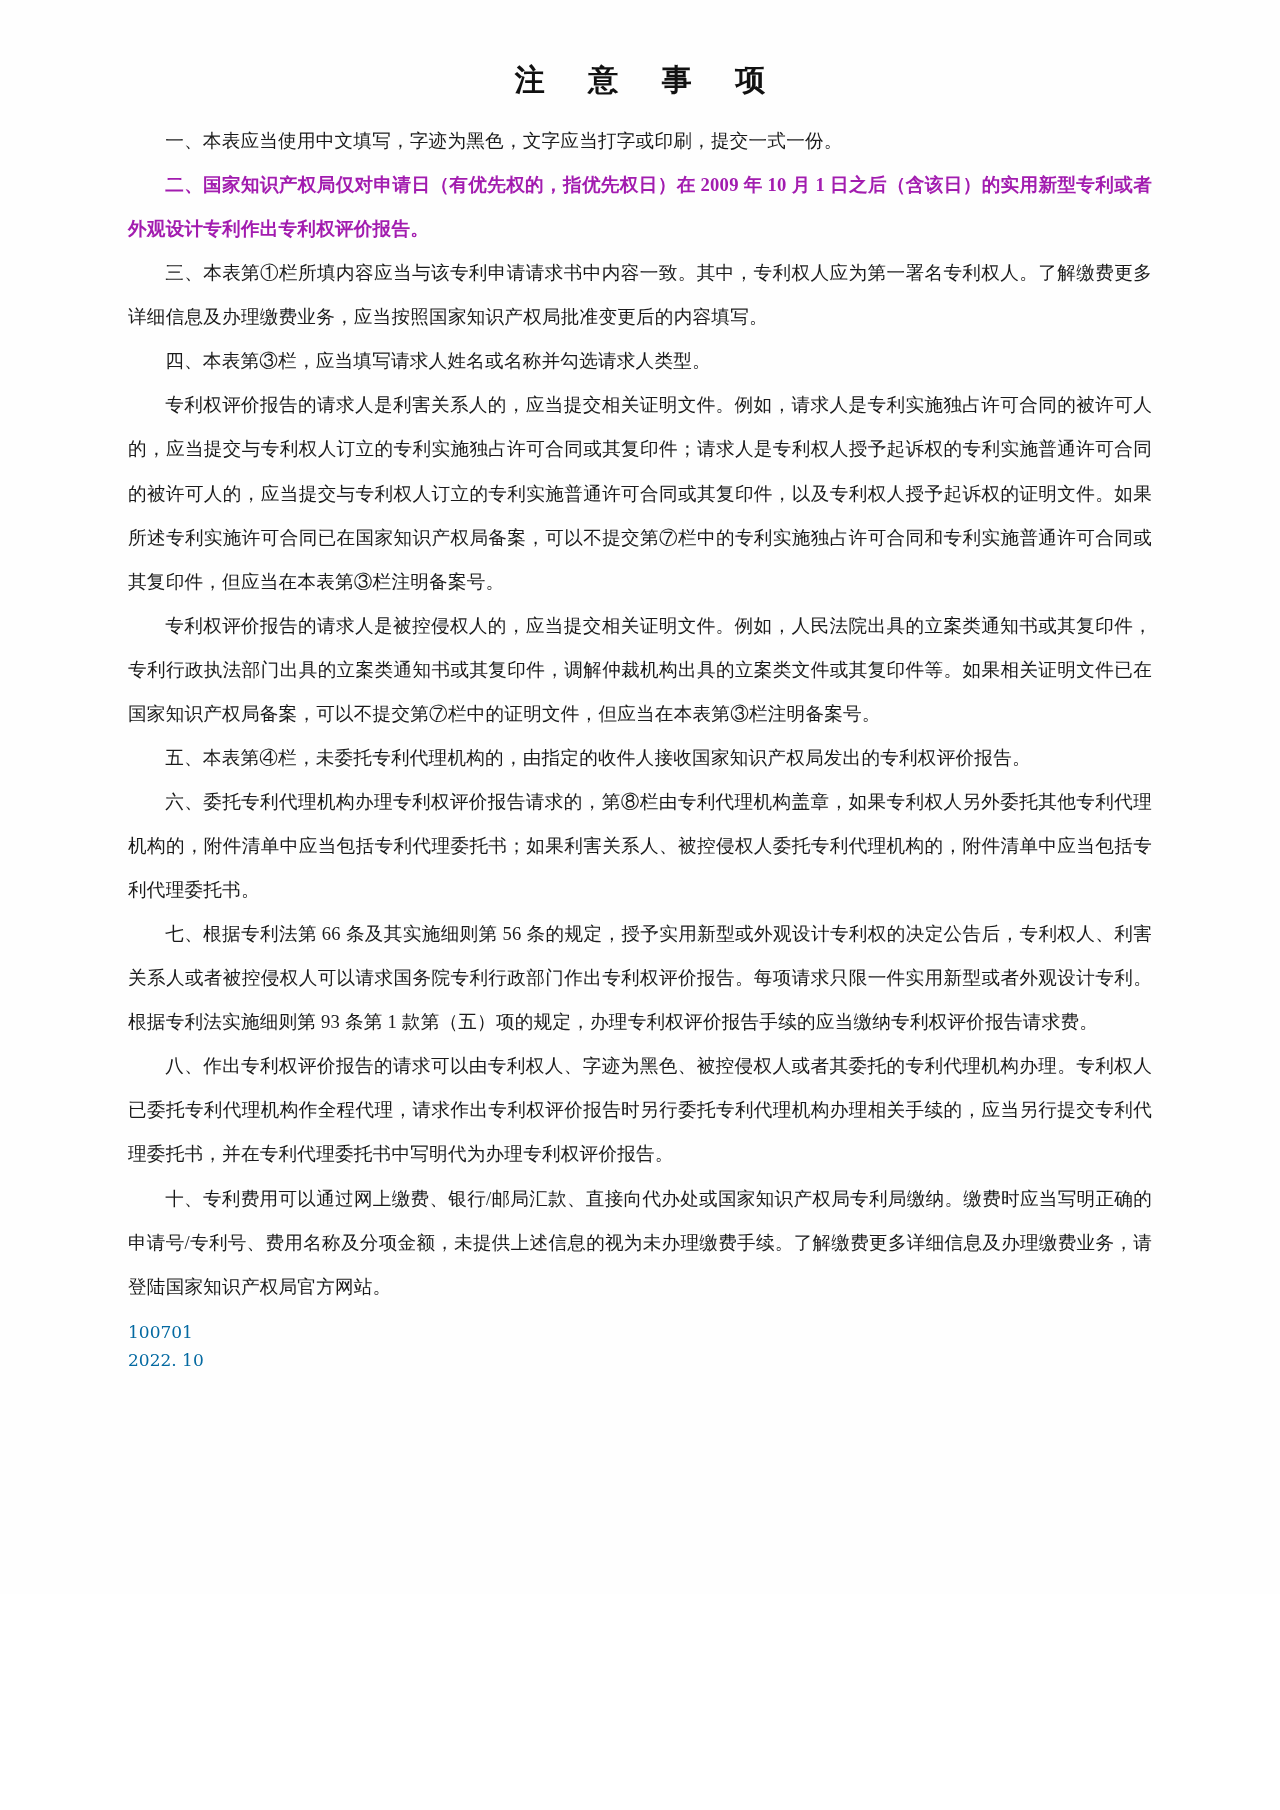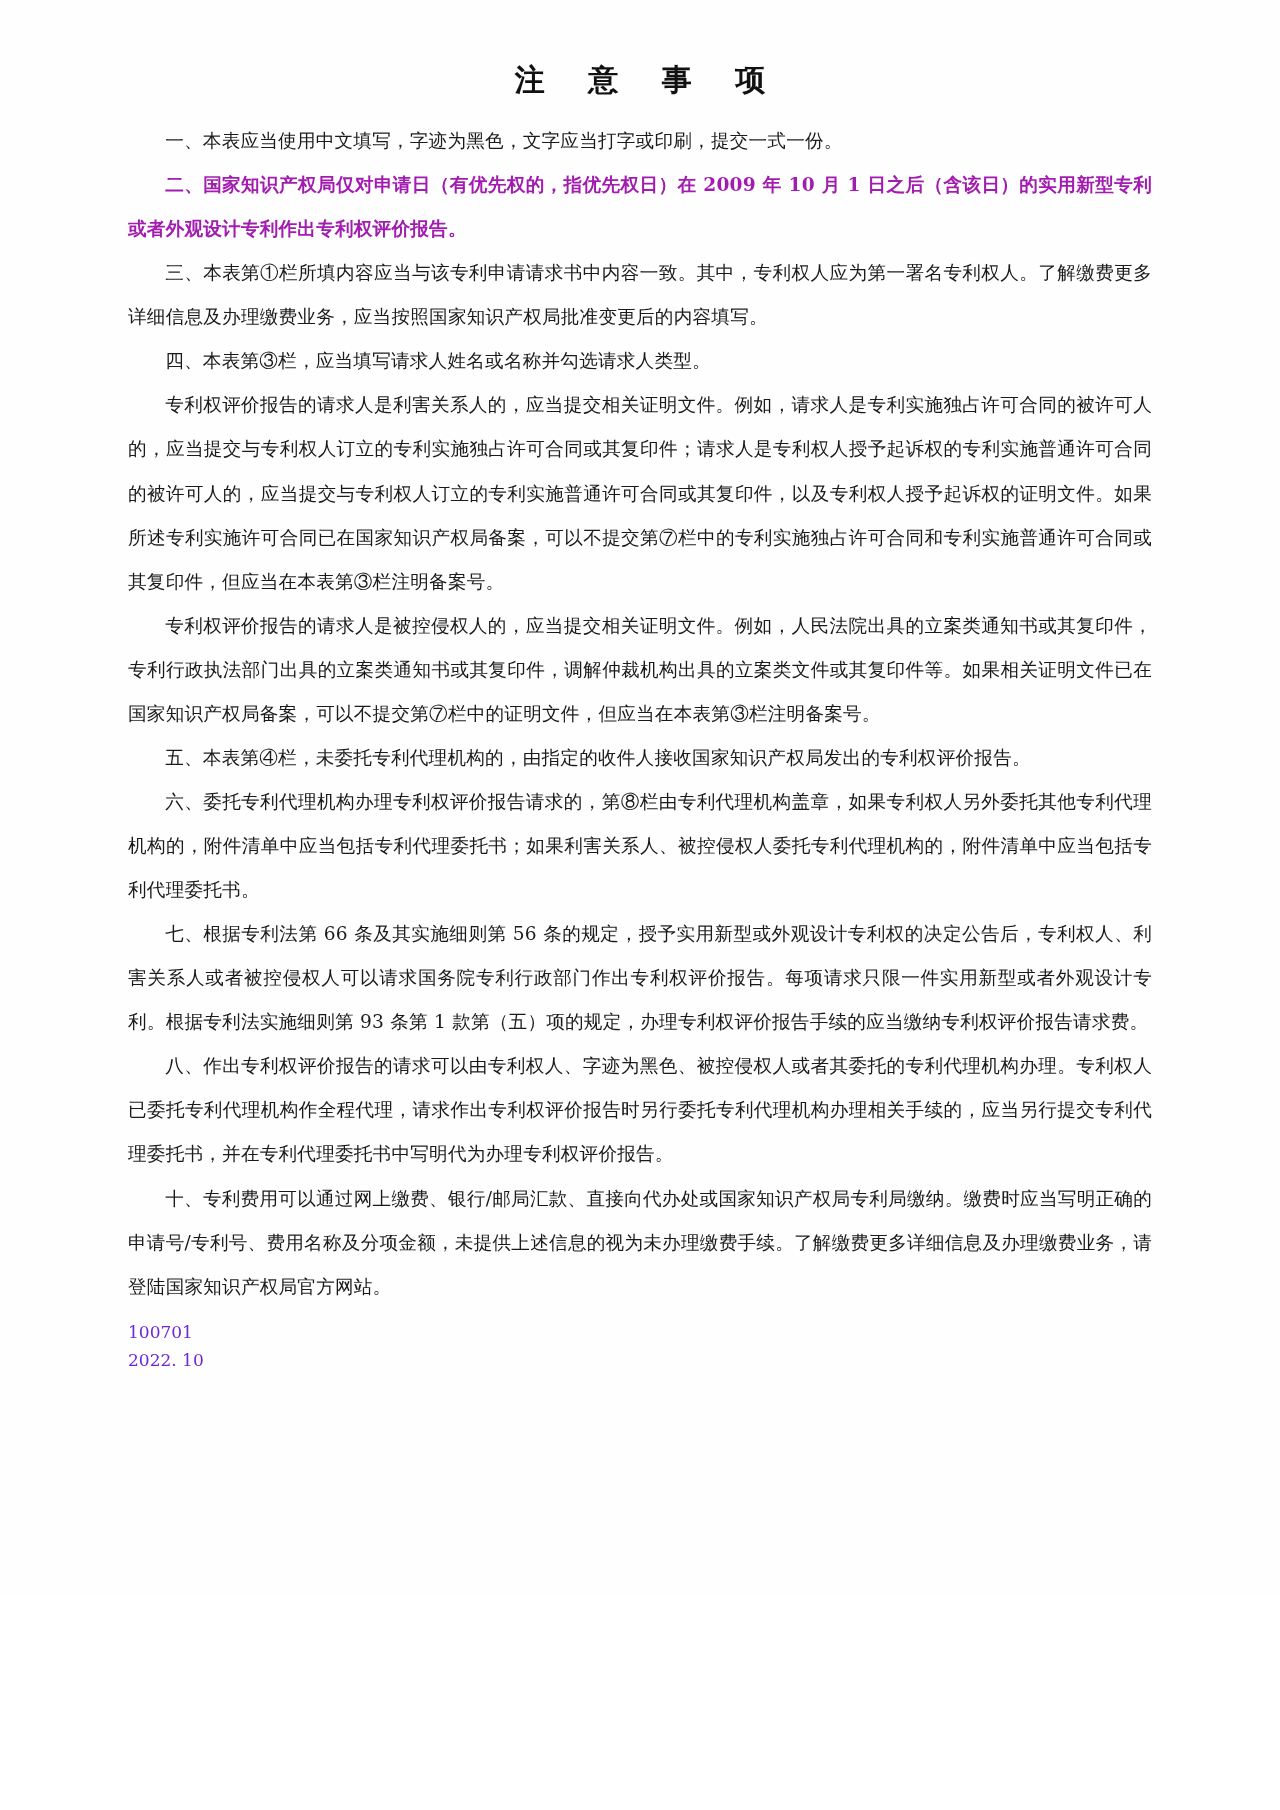--- a/index.html
+++ b/index.html
@@ -42,35 +42,36 @@
     font-size: 18.6px;
     line-height: 2.37;
     text-align: justify;
     text-justify: inter-ideograph;
     margin: 0;
     color: #1a1a1a;
     letter-spacing: 0.012em;
   }
   .para.indent {
     text-indent: 2em;
+    font-family: Liberation Serif, serif;
   }
   .para.bold {
     font-weight: bold;
     color: #a21caf;
   }
   .para.first {
     margin-top: 20px;
   }
   .footer {
     position: absolute;
     left: 128px;
     bottom: 220px;
     font-size: 17px;
     line-height: 1.65;
-    color: #6d28d9;
+    color: #0369a1;
     font-family: "DejaVu Serif", "Liberation Serif", serif;
   }
   .footer div { white-space: pre; }
 </style>
 </head>
 <body>
 
 <div class="page">
 
   <div class="content">

